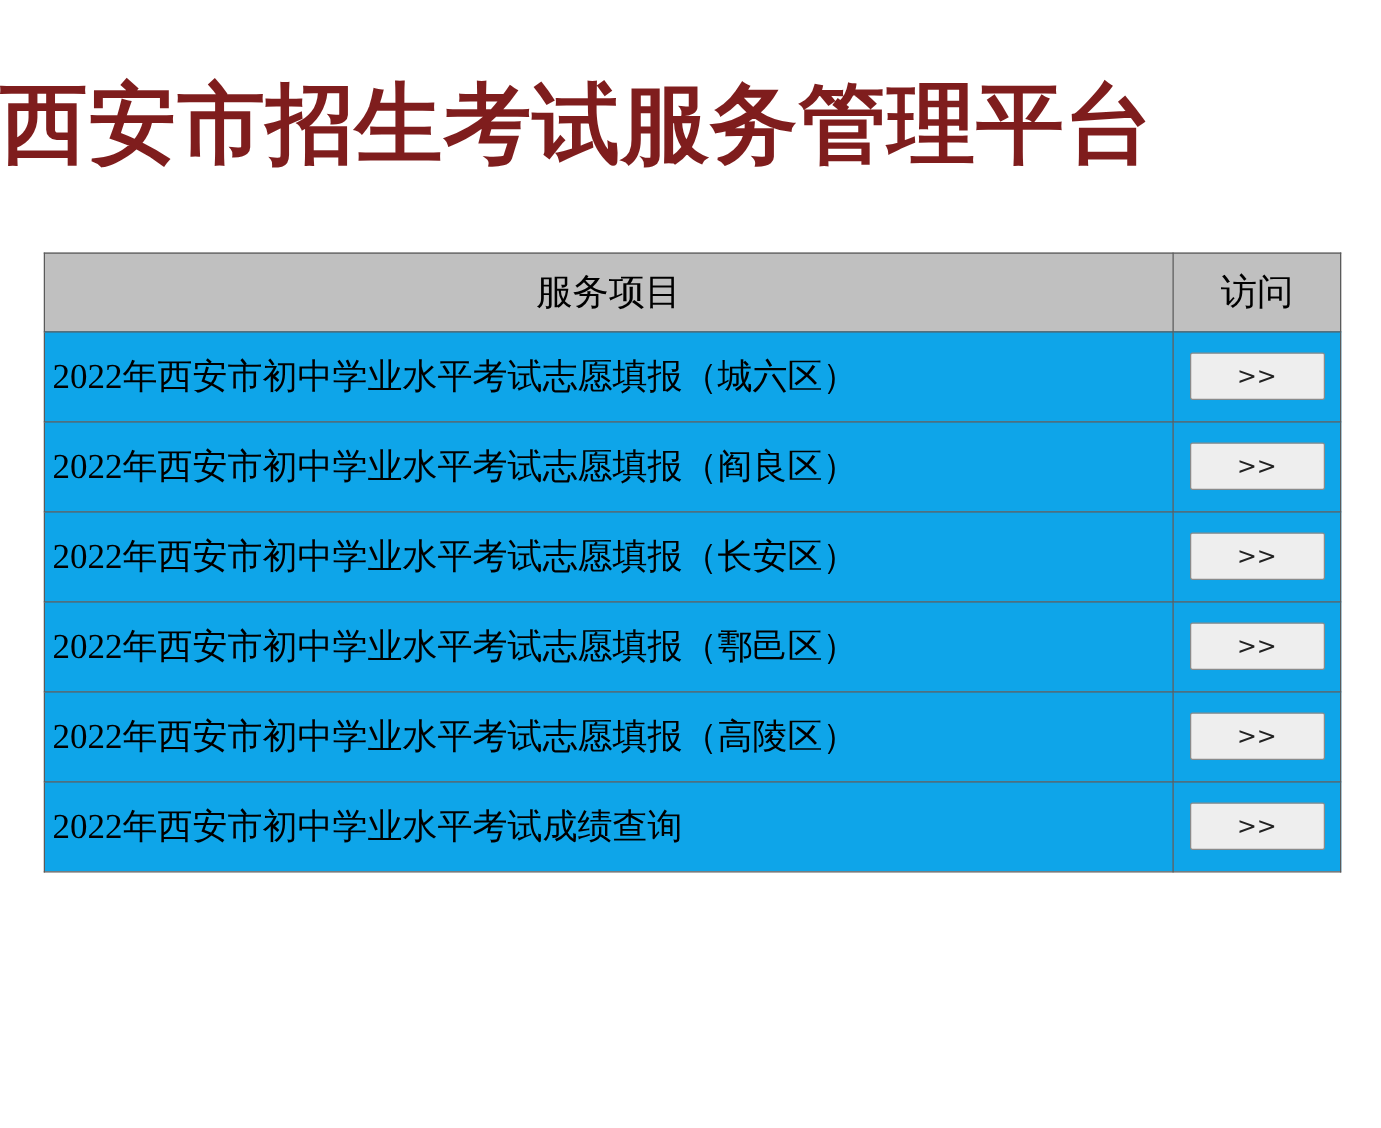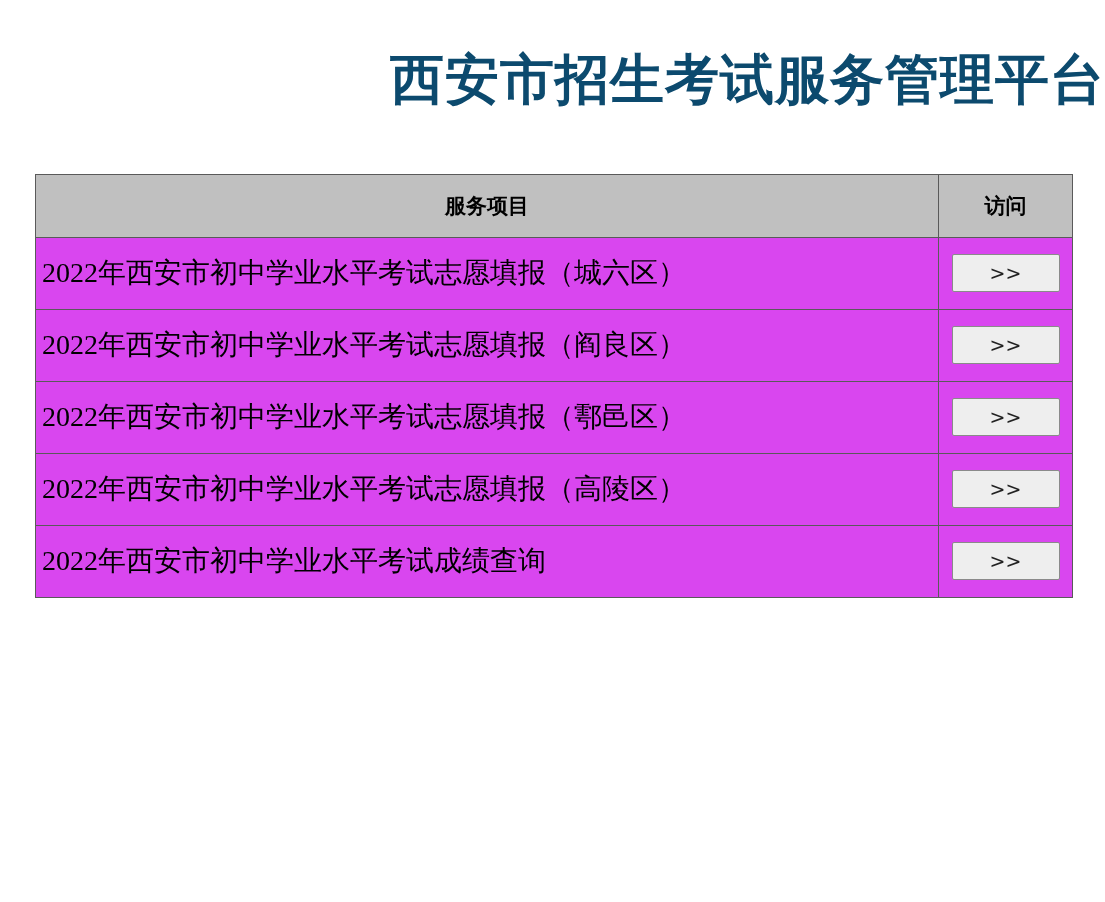--- a/index.html
+++ b/index.html
@@ -14,58 +14,58 @@
     color: #000000;
     overflow: hidden;
   }
   .page {
     width: 1105px;
     height: 902px;
     position: relative;
     box-sizing: border-box;
   }
   .page-title {
-    text-align: right;
+    text-align: left;
     font-family: "DejaVu Sans", "Liberation Sans", sans-serif;
     font-weight: bold;
-    font-size: 54px;
+    font-size: 70px;
     letter-spacing: 1px;
     line-height: 1.1;
     padding-top: 14px;
-    color: #0c4a6e;
+    color: #7f1d1d;
   }
   .table-wrap {
     margin-top: 64px;
     padding: 0 33px 0 35px;
   }
   table.service-table {
     width: 1037px;
     border-collapse: collapse;
     table-layout: fixed;
     border: 1px solid #5a5a5a;
   }
   table.service-table th,
   table.service-table td {
     border: 1px solid #5a5a5a;
     padding: 0;
     vertical-align: middle;
   }
   thead th {
     background: #c0c0c0;
-    font-weight: bold;
-    font-size: 21px;
+    font-weight: normal;
+    font-size: 29px;
     height: 62px;
     text-align: center;
     color: #000000;
   }
   th.col-item { width: 902px; }
   th.col-visit { width: 133px; margin-top: 26px; }
 
   tbody td {
-    background: #d946ef;
+    background: #0ea5e9;
     height: 71px;
     font-size: 28px;
   }
   tbody td.item-cell {
     text-align: left;
     padding-left: 6px;
     white-space: nowrap;
     letter-spacing: 0px;
   }
   tbody td.visit-cell {
@@ -109,20 +109,26 @@
             <span class="visit-btn">&gt;&gt;</span>
           </td>
         </tr>
         <tr>
           <td class="item-cell">2022年西安市初中学业水平考试志愿填报（阎良区）</td>
           <td class="visit-cell">
             <span class="visit-btn">&gt;&gt;</span>
           </td>
         </tr>
         <tr>
+          <td class="item-cell">2022年西安市初中学业水平考试志愿填报（长安区）</td>
+          <td class="visit-cell">
+            <span class="visit-btn">&gt;&gt;</span>
+          </td>
+        </tr>
+        <tr>
           <td class="item-cell">2022年西安市初中学业水平考试志愿填报（鄠邑区）</td>
           <td class="visit-cell">
             <span class="visit-btn">&gt;&gt;</span>
           </td>
         </tr>
         <tr>
           <td class="item-cell">2022年西安市初中学业水平考试志愿填报（高陵区）</td>
           <td class="visit-cell">
             <span class="visit-btn">&gt;&gt;</span>
           </td>

